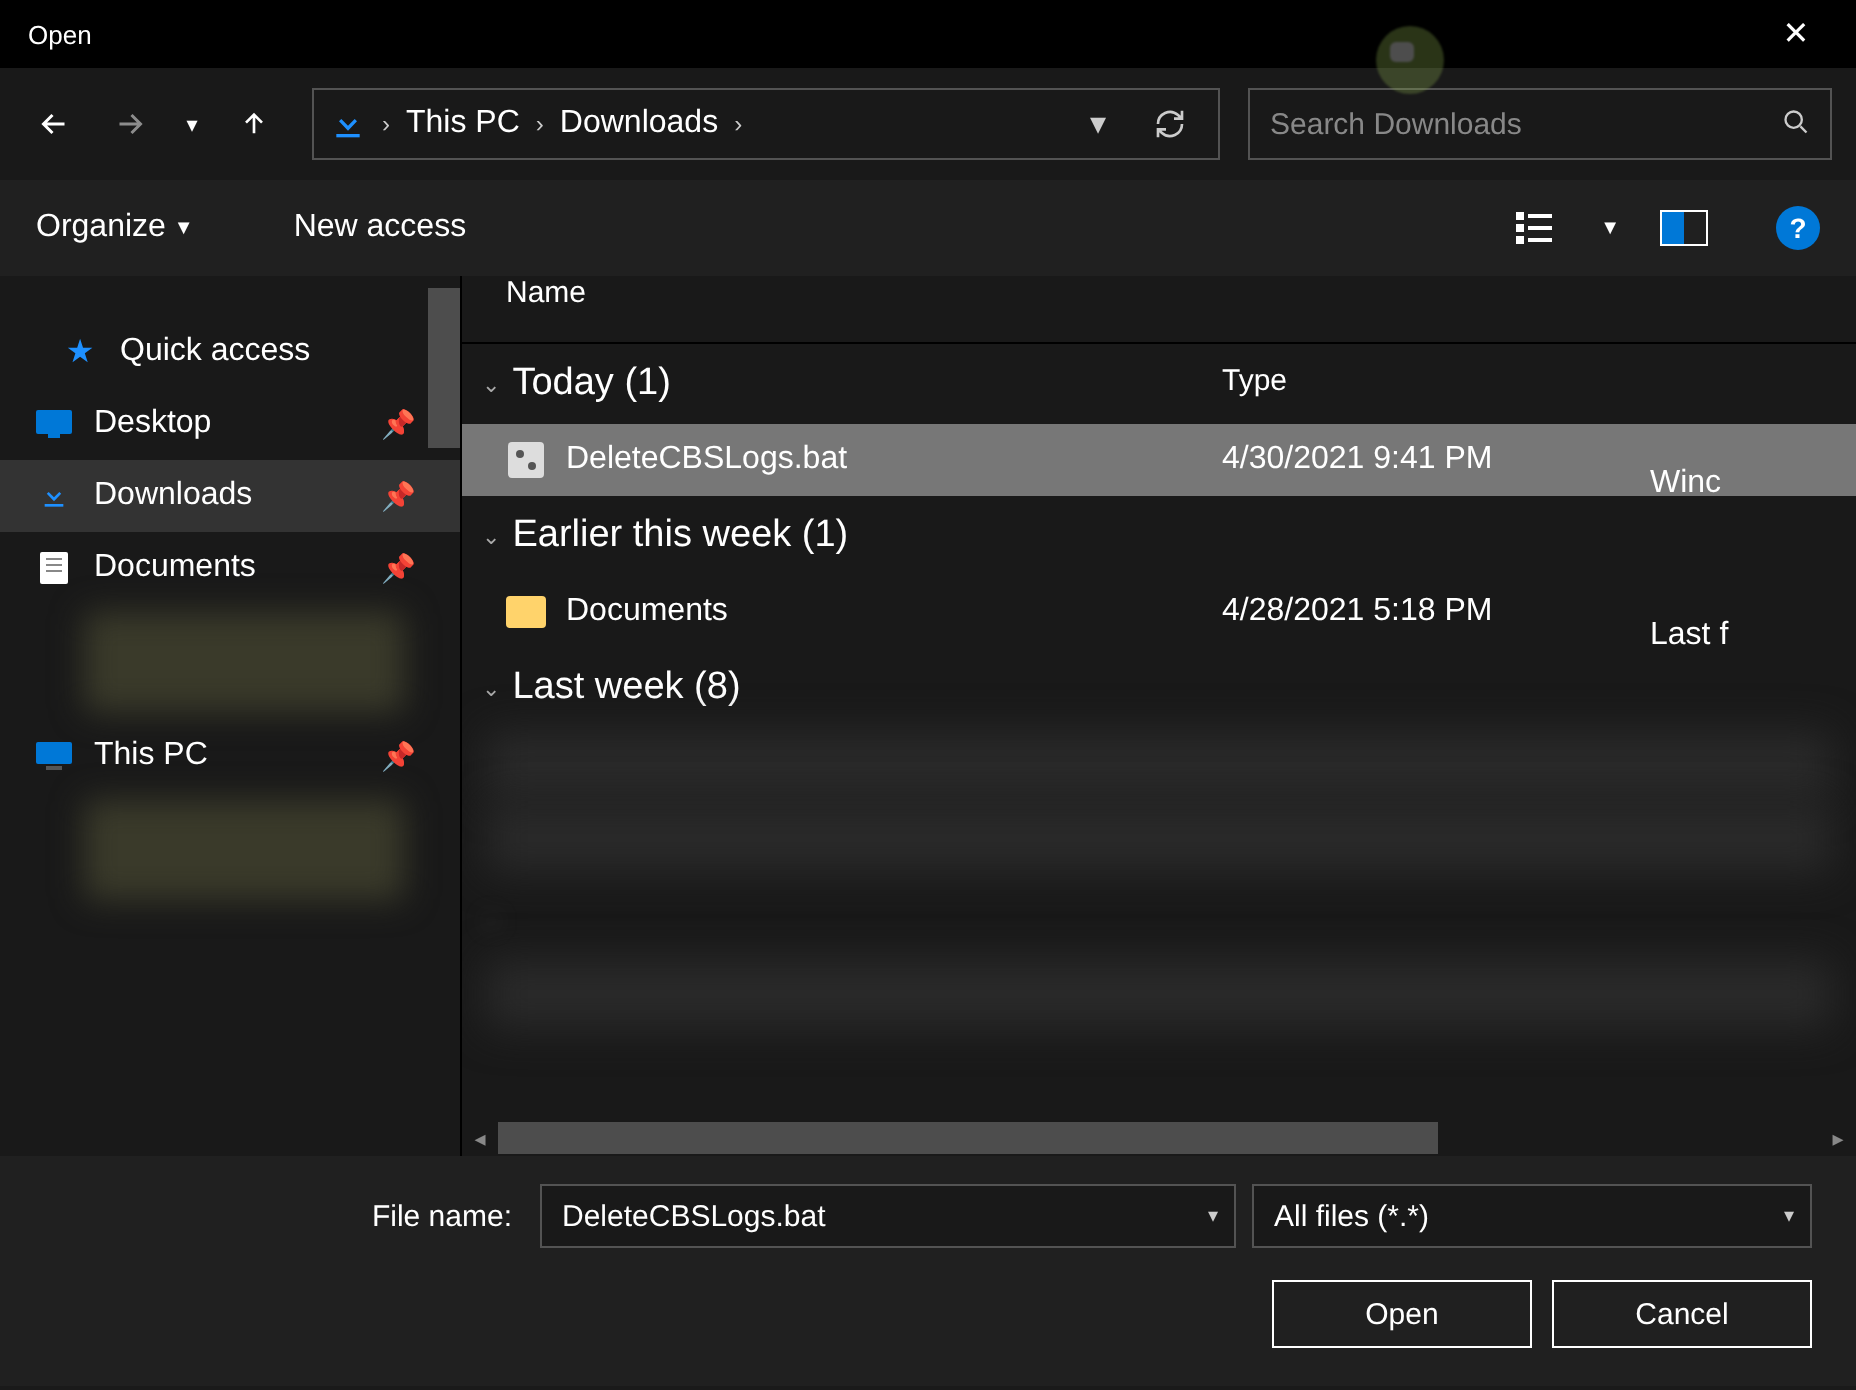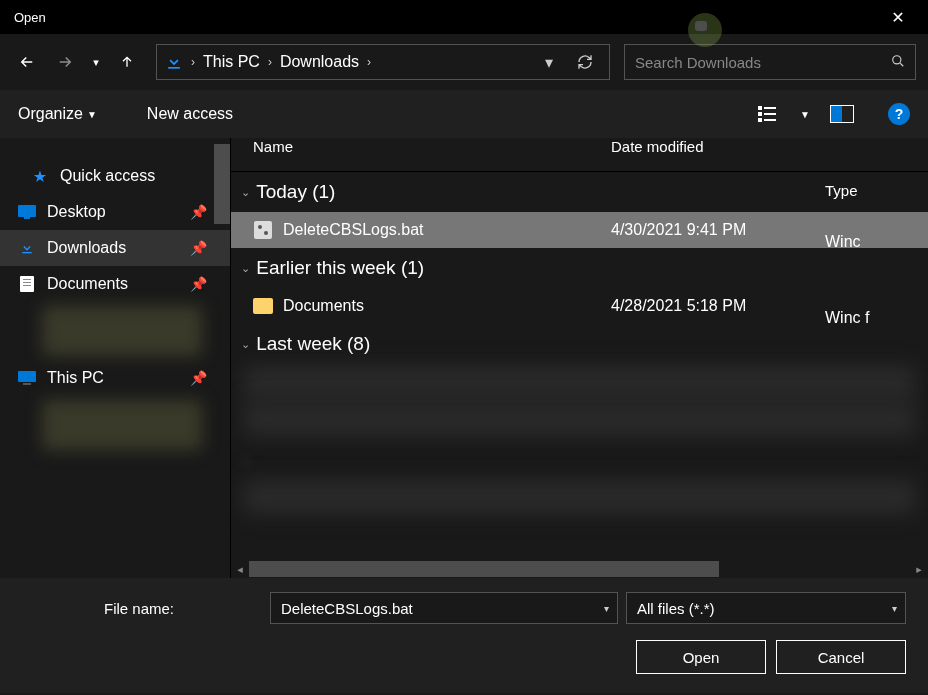--- a/index.html
+++ b/index.html
@@ -166,21 +166,21 @@
     .fl-hscroll-thumb { position: absolute; left: 18px; width: 470px; height: 16px; background: #4d4d4d; top: 1px; }
     .fl-hscroll-arrow { position: absolute; width: 18px; height: 18px; display:flex; align-items:center; justify-content:center; color:#888; font-size: 11px; }
     .fl-hscroll-arrow.left { left: 0; }
     .fl-hscroll-arrow.right { right: 0; }
     .bottom {
       height: 115px;
       background: #202020;
       padding: 14px 22px;
     }
     .filename-row { display: flex; align-items: center; gap: 8px; margin-bottom: 16px; }
-    .filename-label { font-size: 15px; width: 240px; text-align: center; padding-right: 6px; }
+    .filename-label { font-size: 15px; width: 240px; text-align: right; padding-right: 6px; }
     .filename-input {
       flex: 1; height: 32px;
       border: 1px solid #535353;
       background: #191919;
       display: flex; align-items: center;
       padding: 0 10px; font-size: 15px;
       position: relative;
     }
     .filename-input .drop { position: absolute; right: 8px; color: #ccc; font-size: 10px; }
     .filter-select {
@@ -363,21 +363,20 @@
         </span>
       <span>This PC</span>
       <span class="pin">📌</span>
     </div>
     <div class="blur-region tall"></div>
   </div>
 
   <div class="filelist">
     <div class="fl-header">
       <div class="col-name">Name</div>
-      <div class="col-date">Date modified</div>
       <div class="col-type">Type</div>
     </div>
     <div class="fl-body">
       <div class="group-header">
         <span class="group-chev">⌄</span>
         <span>Today (1)</span>
       </div>
       <div class="file-row selected">
         <div class="row-name">
           <span class="file-icon">
@@ -397,21 +396,21 @@
         <span>Earlier this week (1)</span>
       </div>
       <div class="file-row">
         <div class="row-name">
           <span class="file-icon">
               <div class="folder-glyph"></div>
             </span>
           <span>Documents</span>
         </div>
         <div class="row-date">4/28/2021 5:18 PM</div>
-        <div class="row-type">Winc f</div>
+        <div class="row-type">Last f</div>
       </div>
       <div class="group-header">
         <span class="group-chev">⌄</span>
         <span>Last week (8)</span>
       </div>
       <div class="blur-row"></div>
       <div class="blur-row"></div>
       <div class="group-header" style="filter:blur(6px)">
         <span class="group-chev">⌄</span>
         <span>&nbsp;&nbsp;&nbsp;&nbsp;&nbsp;&nbsp;&nbsp;&nbsp;&nbsp;&nbsp;&nbsp;</span>

